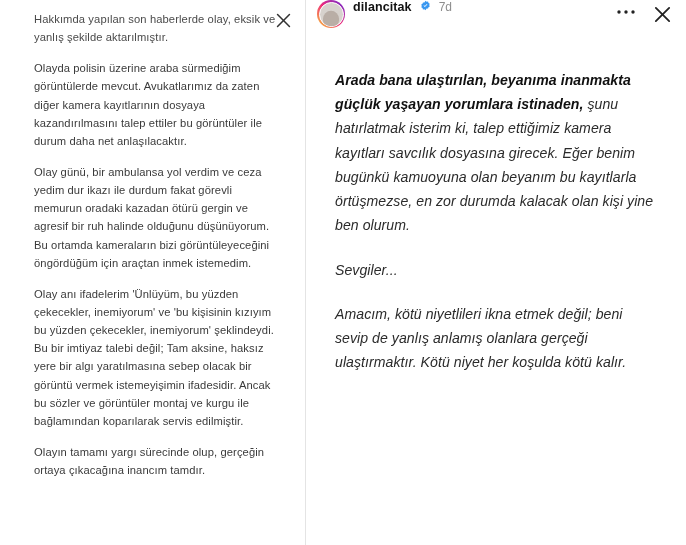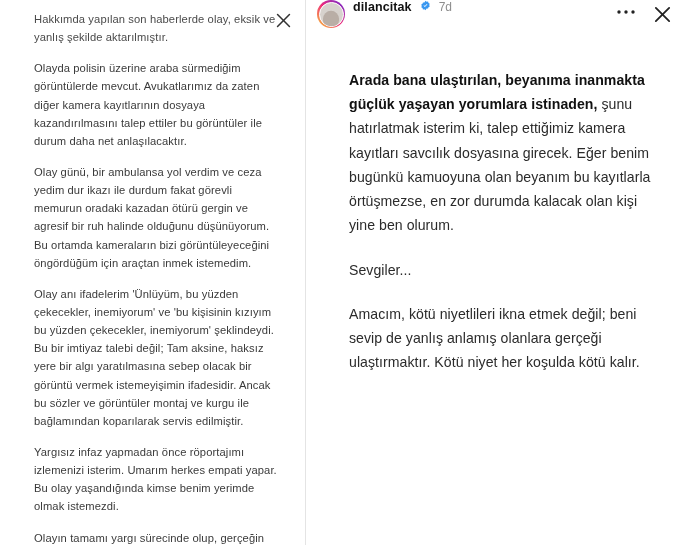--- a/index.html
+++ b/index.html
@@ -129,25 +129,26 @@
     line-height:1;
   }
   .close-btn-r{
     width:28px;height:28px;
     display:flex;align-items:center;justify-content:center;
     cursor:pointer;
     margin-left:2px;
   }
 
   .right-text{
-    padding:28px 30px 0 44px;
+    padding:28px 30px 0 30px;
     color:#2b2b2b;
     font-size:14.1px;
     line-height:1.72;
     letter-spacing:.05px;
+    font-style:italic;
   }
   .right-text p{margin:0 0 20px 0;}
   .right-text .lead b{font-weight:bold;color:#111;}
 </style>
 </head>
 <body>
 
 <div class="screen">
 
   <div class="panel-left">
@@ -157,21 +158,20 @@
         <line x1="3" y1="3" x2="17" y2="17" stroke="#333" stroke-width="1.8" stroke-linecap="round"></line>
         <line x1="17" y1="3" x2="3" y2="17" stroke="#333" stroke-width="1.8" stroke-linecap="round"></line>
       </svg>
     </div>
 
     <div class="left-text">
       <p class="first">Hakkımda yapılan son haberlerde olay, eksik ve yanlış şekilde aktarılmıştır.</p>
       <p>Olayda polisin üzerine araba sürmediğim görüntülerde mevcut. Avukatlarımız da zaten diğer kamera kayıtlarının dosyaya kazandırılmasını talep ettiler bu görüntüler ile durum daha net anlaşılacaktır.</p>
       <p>Olay günü, bir ambulansa yol verdim ve ceza yedim dur ikazı ile durdum fakat görevli memurun oradaki kazadan ötürü gergin ve agresif bir ruh halinde olduğunu düşünüyorum. Bu ortamda kameraların bizi görüntüleyeceğini öngördüğüm için araçtan inmek istemedim.</p>
       <p>Olay anı ifadelerim 'Ünlüyüm, bu yüzden çekecekler, inemiyorum' ve 'bu kişisinin kızıyım bu yüzden çekecekler, inemiyorum' şeklindeydi. Bu bir imtiyaz talebi değil; Tam aksine, haksız yere bir algı yaratılmasına sebep olacak bir görüntü vermek istemeyişimin ifadesidir. Ancak bu sözler ve görüntüler montaj ve kurgu ile bağlamından koparılarak servis edilmiştir.</p>
-      <p>Yargısız infaz yapmadan önce röportajımı izlemenizi isterim. Umarım herkes empati yapar. Bu olay yaşandığında kimse benim yerimde olmak istemezdi.</p>
       <p>Olayın tamamı yargı sürecinde olup, gerçeğin ortaya çıkacağına inancım tamdır.</p>
 
     </div>
   </div>
 
   <div class="divider"></div>
 
   <div class="panel-right">
 
     <div class="story-header">

